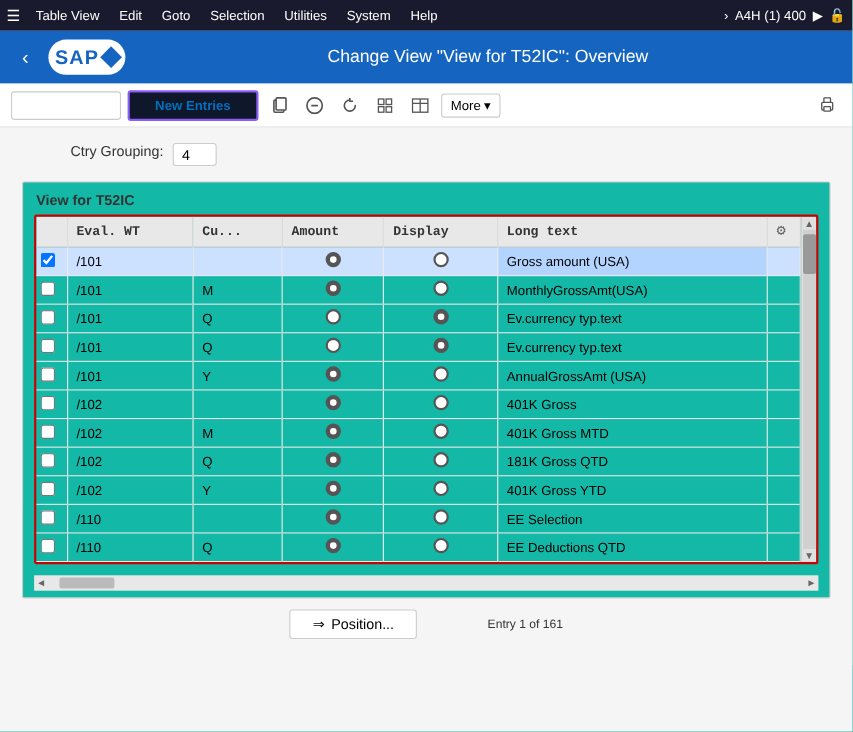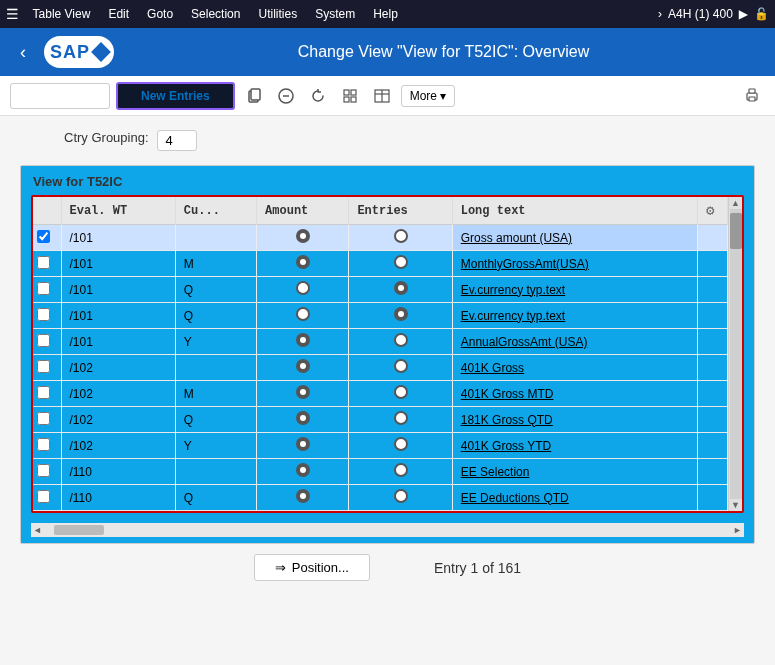--- a/index.html
+++ b/index.html
@@ -162,21 +162,21 @@
       border: 1px solid #ccc;
       border-radius: 3px;
       padding: 2px 8px;
       font-size: 13px;
       background: #fff;
       min-width: 40px;
     }
 
     
     .view-section {
-      background: #0ea5e9;
+      background: #14b8a6;
       border: 1px solid #ccc;
       border-radius: 2px;
     }
     .view-title {
       font-size: 13px;
       font-weight: bold;
       color: #333;
       padding: 8px 12px 6px;
     }
 
@@ -239,21 +239,21 @@
       position: absolute;
       top: 2px; left: 2px;
     }
     .radio-empty {
       width: 14px; height: 14px;
       border-radius: 50%;
       border: 2px solid #555;
       background: #fff;
       display: inline-block;
     }
-    .long-text-col { min-width: 160px; text-decoration: underline; }
+    .long-text-col { min-width: 160px; }
     .settings-icon { color: #666; font-size: 14px; cursor: pointer; }
 
     
     .th-settings {
       width: 30px;
       text-align: center;
     }
 
     
     .bottom-bar {
@@ -269,21 +269,21 @@
       border-radius: 3px;
       padding: 5px 20px;
       font-size: 13px;
       background: #fff;
       cursor: pointer;
       display: flex;
       align-items: center;
       gap: 6px;
     }
     .entry-info {
-      font-size: 14px;
+      font-size: 11px;
       color: #333;
       margin-left: 44px;
     }
   </style>
 </head>
 <body>
 
 <div class="menu-bar">
   <span class="hamburger-icon">☰</span>
   <span class="menu-bar-item">Table View</span>
@@ -377,21 +377,21 @@
     <div class="table-container">
       <div style="display:flex;">
         <div style="flex:1; overflow:hidden;">
           <table class="data-table">
             <thead>
               <tr>
                 <th></th>
                 <th>Eval. WT</th>
                 <th>Cu...</th>
                 <th>Amount</th>
-                <th>Entries</th>
+                <th>Display</th>
                 <th>Long text</th>
                 <th class="th-settings">
                   <span class="settings-icon">⚙</span>
                 </th>
               </tr>
             </thead>
             <tbody id="table-body">
 
             <tr class="selected">
                   <td><input type="checkbox" checked="" style=""></td>

